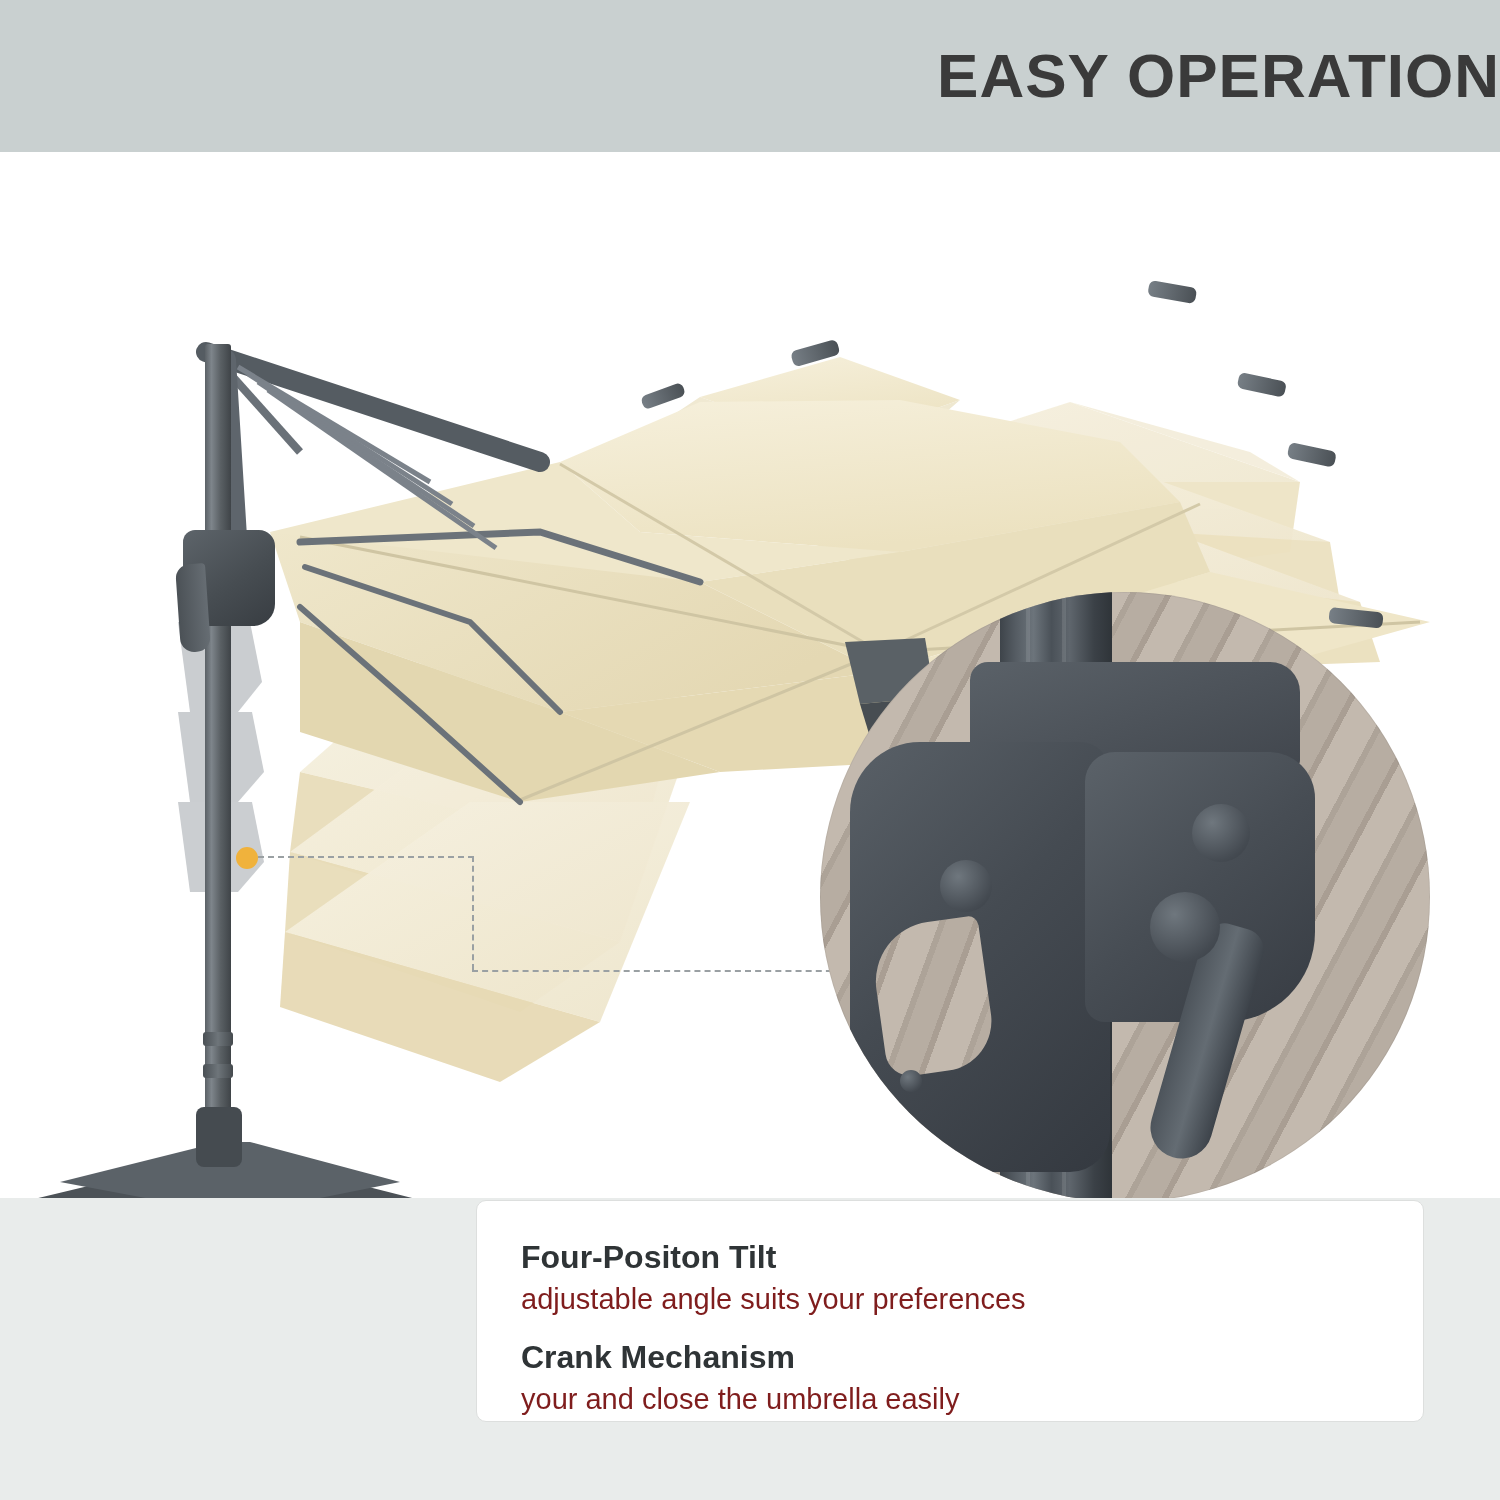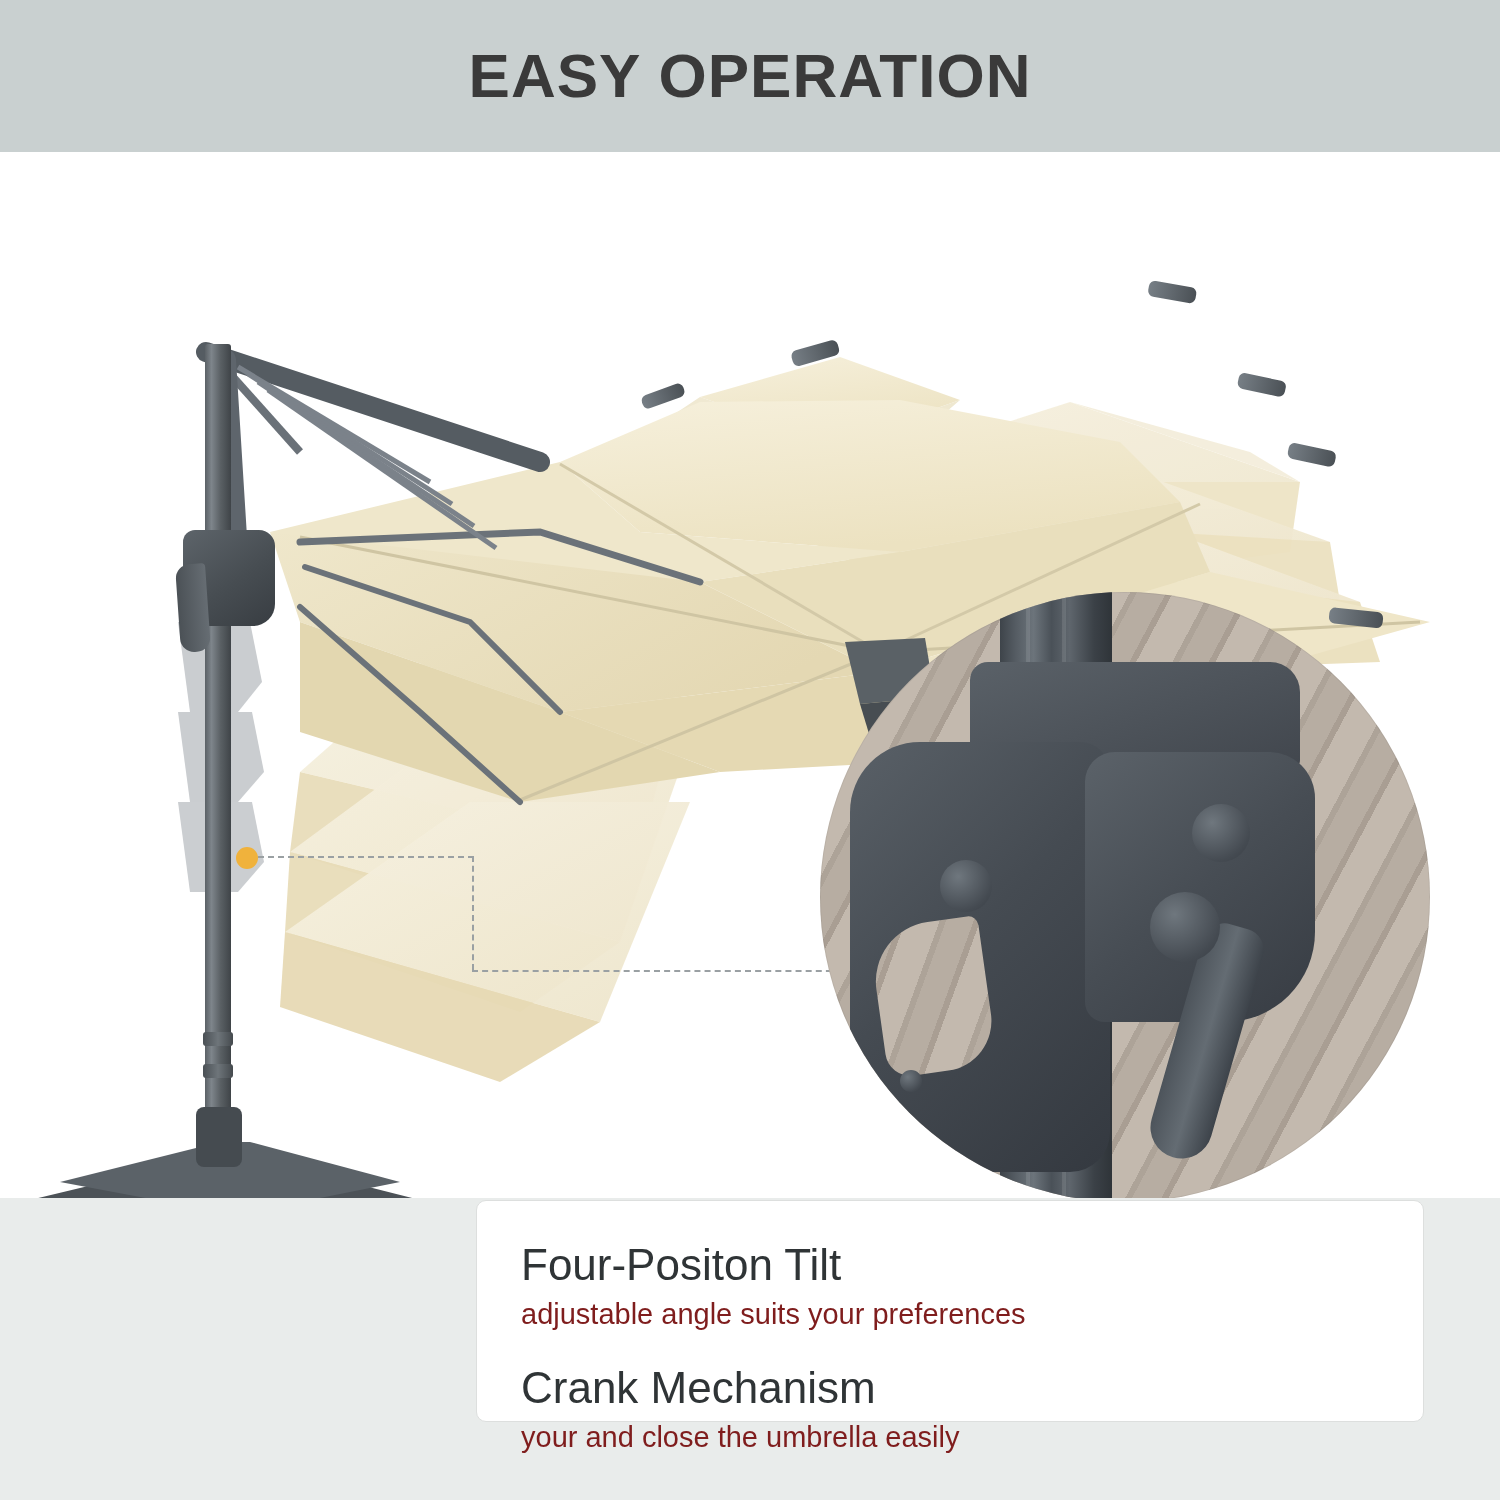--- a/index.html
+++ b/index.html
@@ -17,21 +17,21 @@
 
   
   .top-banner {
     position: absolute;
     left: 0; top: 0;
     width: 1500px;
     height: 152px;
     background: #c9d0d0;
     display: flex;
     align-items: center;
-    justify-content: center;
+    justify-content: flex-end;
   }
   .top-banner .banner-title {
     font-size: 62px;
     font-weight: bold;
     color: #3a3a3a;
     letter-spacing: 1px;
     text-align: center;
     line-height: 1;
   }
 
@@ -220,32 +220,32 @@
     top: 1200px;
     width: 948px;
     height: 222px;
     background: #ffffff;
     border: 1px solid #dddfde;
     border-radius: 10px;
     box-sizing: border-box;
     padding: 36px 44px 0 44px;
   }
   .info-title {
-    font-size: 44px;
-    font-weight: normal;
+    font-size: 32px;
+    font-weight: bold;
     color: #2f3436;
     line-height: 1.25;
   }
   .info-sub {
     font-size: 29px;
     color: #7f1d1d;
     line-height: 1.3;
     margin-top: 4px;
   }
-  .info-block-2 { margin-top: 26px; }
+  .info-block-2 { margin-top: 18px; }
 </style>
 </head>
 <body>
 
 <div class="top-banner">
   <div class="banner-title">EASY OPERATION</div>
 </div>
 
 <div class="bottom-band"></div>
 

